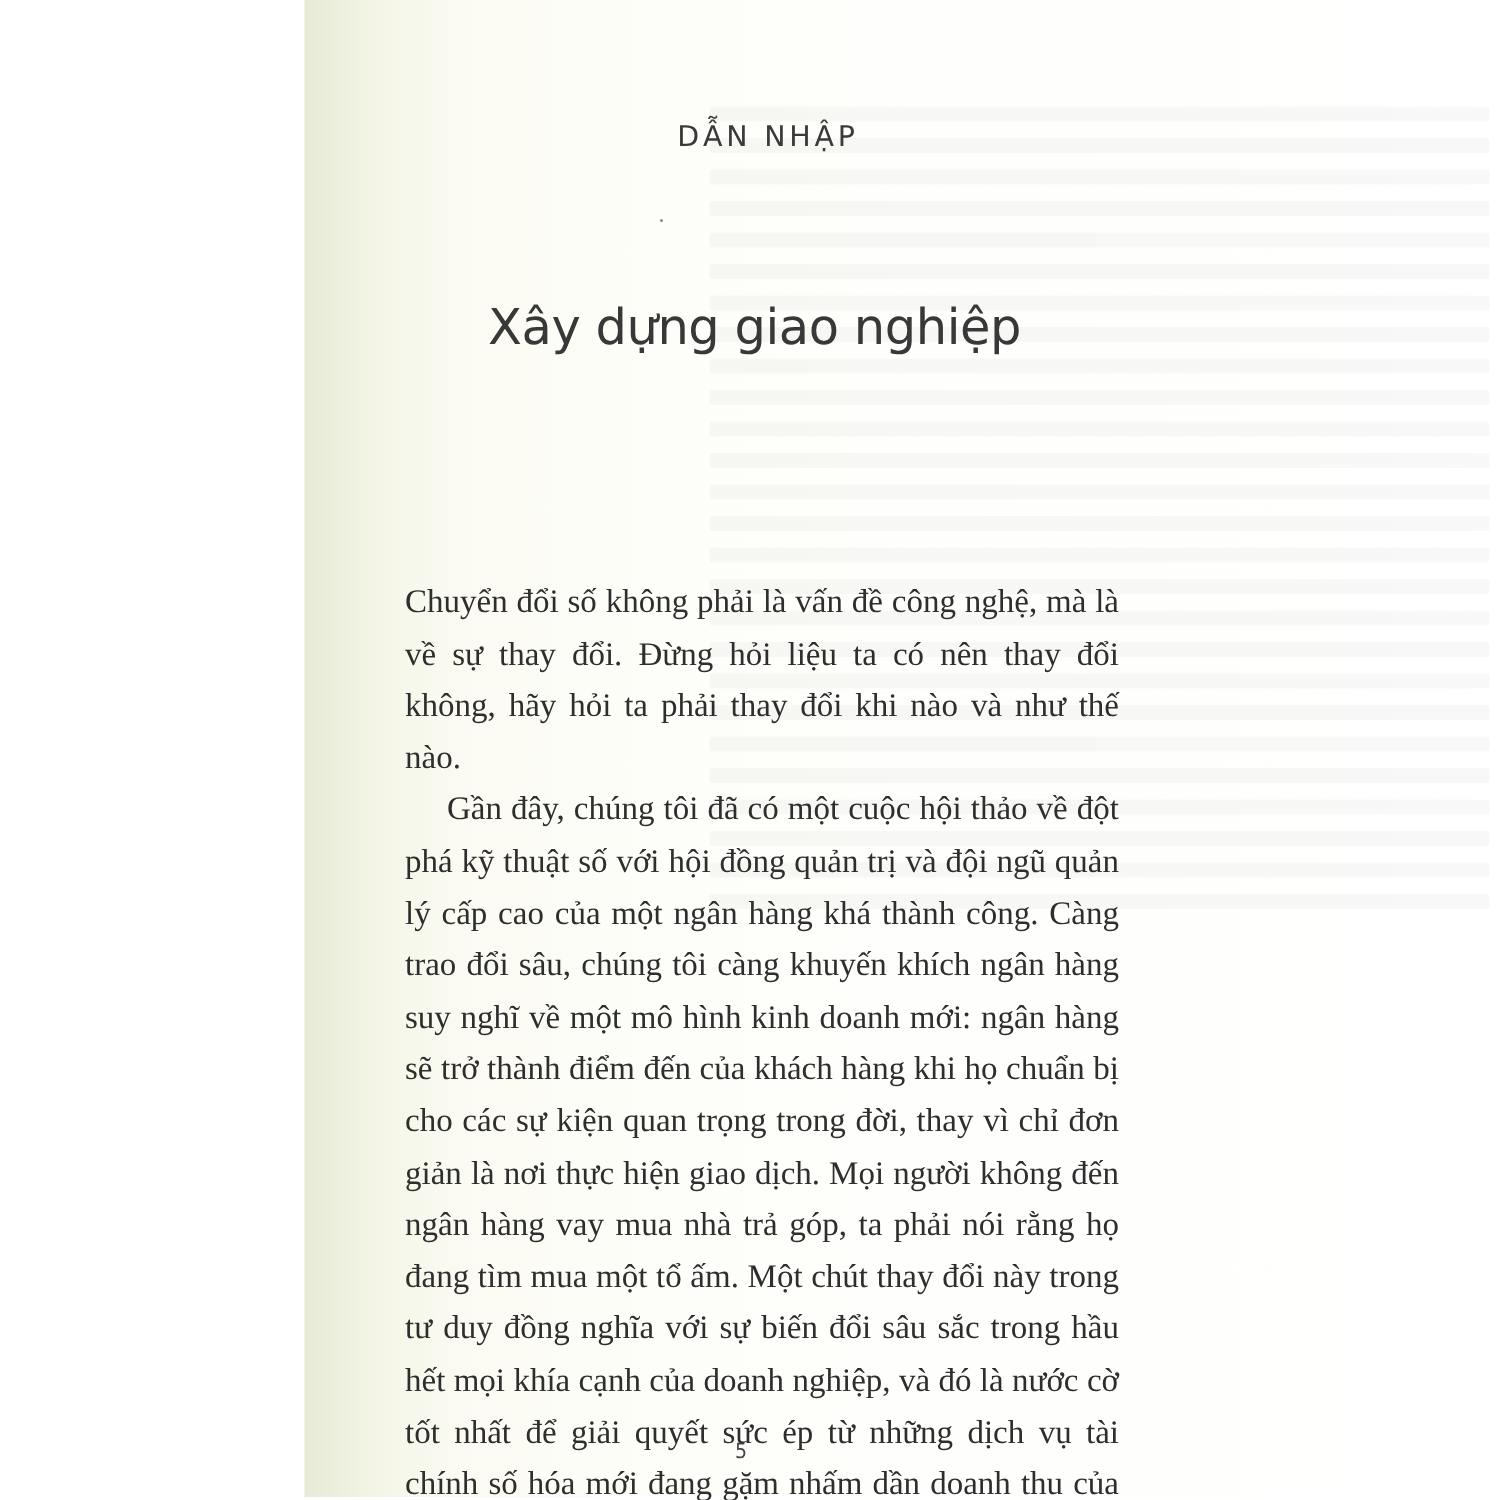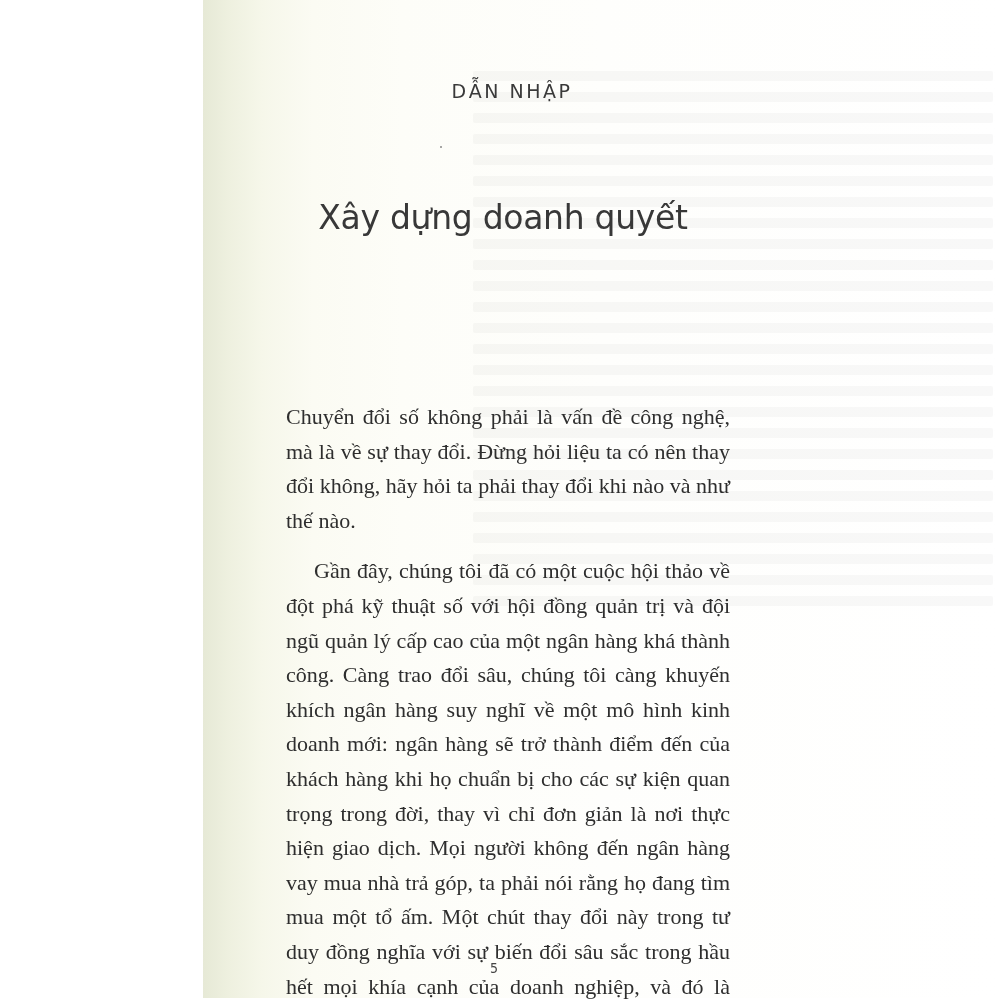--- a/index.html
+++ b/index.html
@@ -82,21 +82,21 @@
       top: 384px;
       width: 476px;
       font-family: "Liberation Serif", serif;
       font-size: 22px;
       line-height: 34.6px;
       color: #2e2e2e;
       text-align: justify;
       text-align-last: left;
     }
     .body-text p {
-      margin: 16px;
+      margin: 0;
     }
     .body-text p.indent {
       text-indent: 28px;
     }
     .page-number {
       position: absolute;
       left: 0;
       width: 1000px;
       top: 960px;
       text-align: center;
@@ -145,21 +145,21 @@
     <span class="bar"></span>
       <span class="bar"></span>
   </div>
 </div>
 
 <div class="speck" style="left:440px; top:146px;"></div>
 
 <div class="chapter-label">DẪN NHẬP</div>
 
 <h1 class="chapter-title" style="margin:0; font-weight:normal;">
-  <span>Xây dựng doanh quyết</span>
+  <span>Xây dựng giao nghiệp</span>
 </h1>
 
 <div class="body-text">
   <p>Chuyển đổi số không phải là vấn đề công nghệ, mà là về sự thay đổi. Đừng hỏi liệu ta có nên thay đổi không, hãy hỏi ta phải thay đổi khi nào và như thế nào.</p>
   <p class="indent">Gần đây, chúng tôi đã có một cuộc hội thảo về đột phá kỹ thuật số với hội đồng quản trị và đội ngũ quản lý cấp cao của một ngân hàng khá thành công. Càng trao đổi sâu, chúng tôi càng khuyến khích ngân hàng suy nghĩ về một mô hình kinh doanh mới: ngân hàng sẽ trở thành điểm đến của khách hàng khi họ chuẩn bị cho các sự kiện quan trọng trong đời, thay vì chỉ đơn giản là nơi thực hiện giao dịch. Mọi người không đến ngân hàng vay mua nhà trả góp, ta phải nói rằng họ đang tìm mua một tổ ấm. Một chút thay đổi này trong tư duy đồng nghĩa với sự biến đổi sâu sắc trong hầu hết mọi khía cạnh của doanh nghiệp, và đó là nước cờ tốt nhất để giải quyết sức ép từ những dịch vụ tài chính số hóa mới đang gặm nhấm dần doanh thu của họ.</p>
 </div>
 
 <div class="page-number">5</div>
 
 </body></html>

